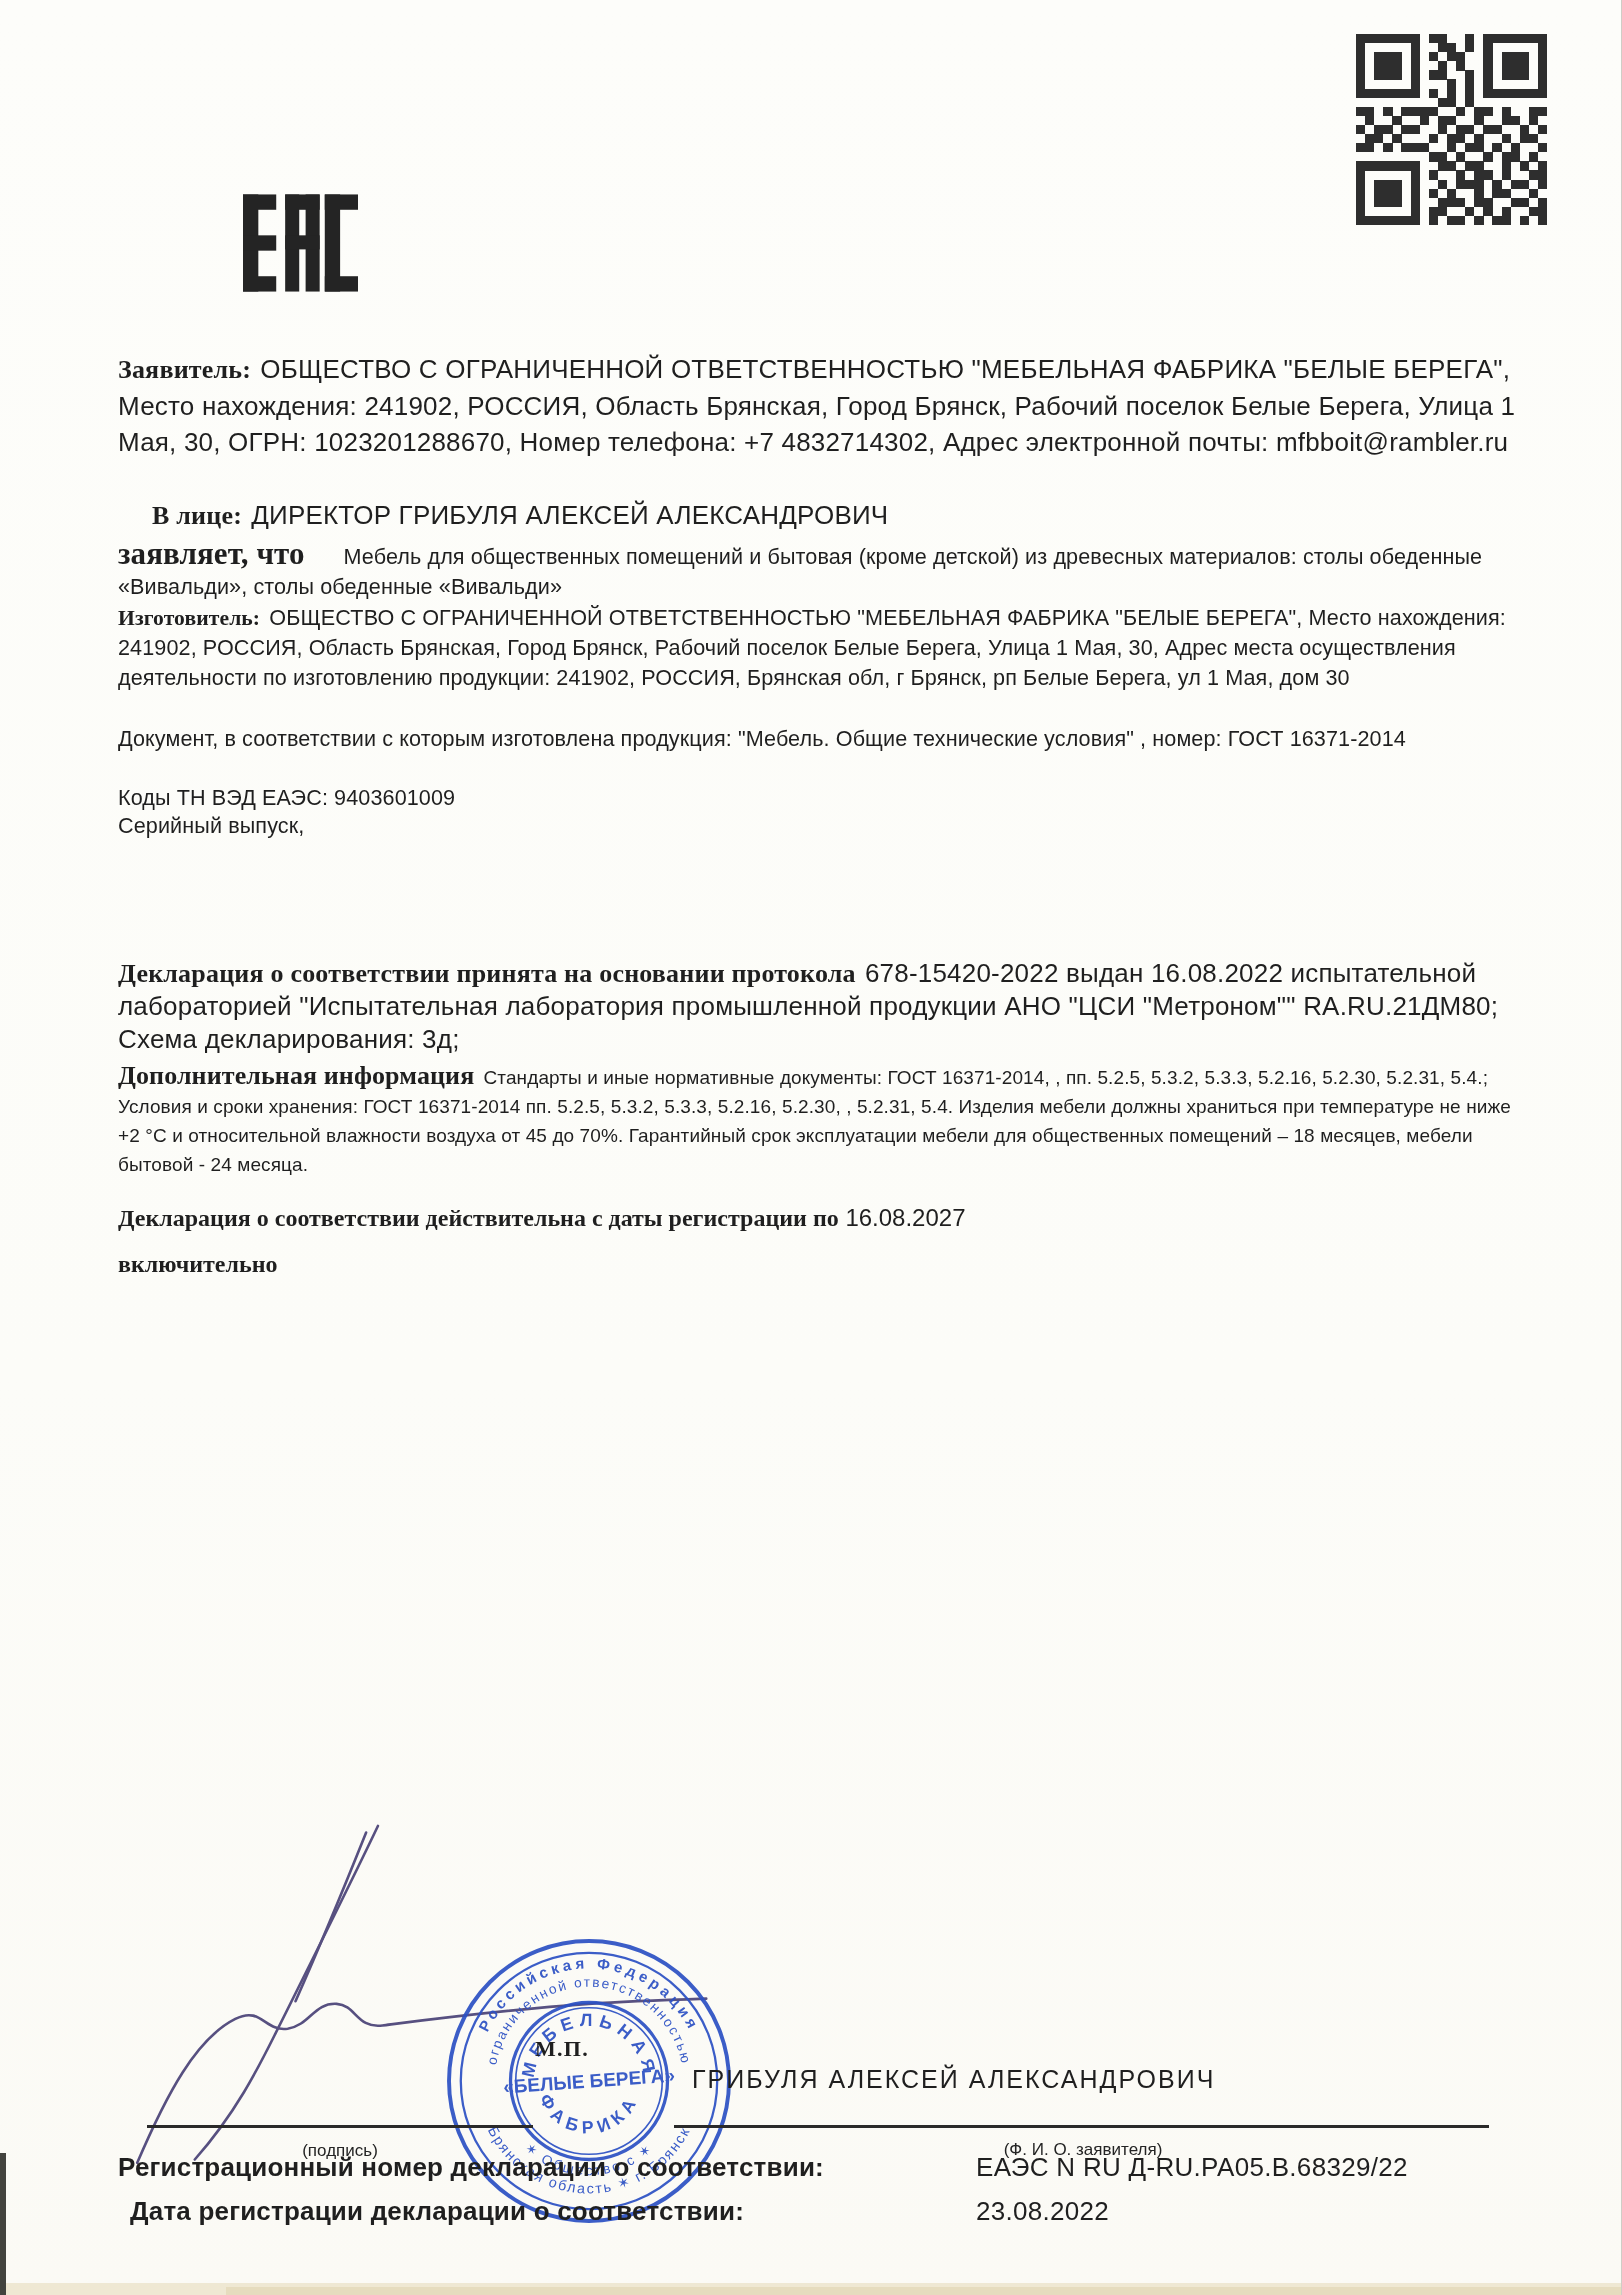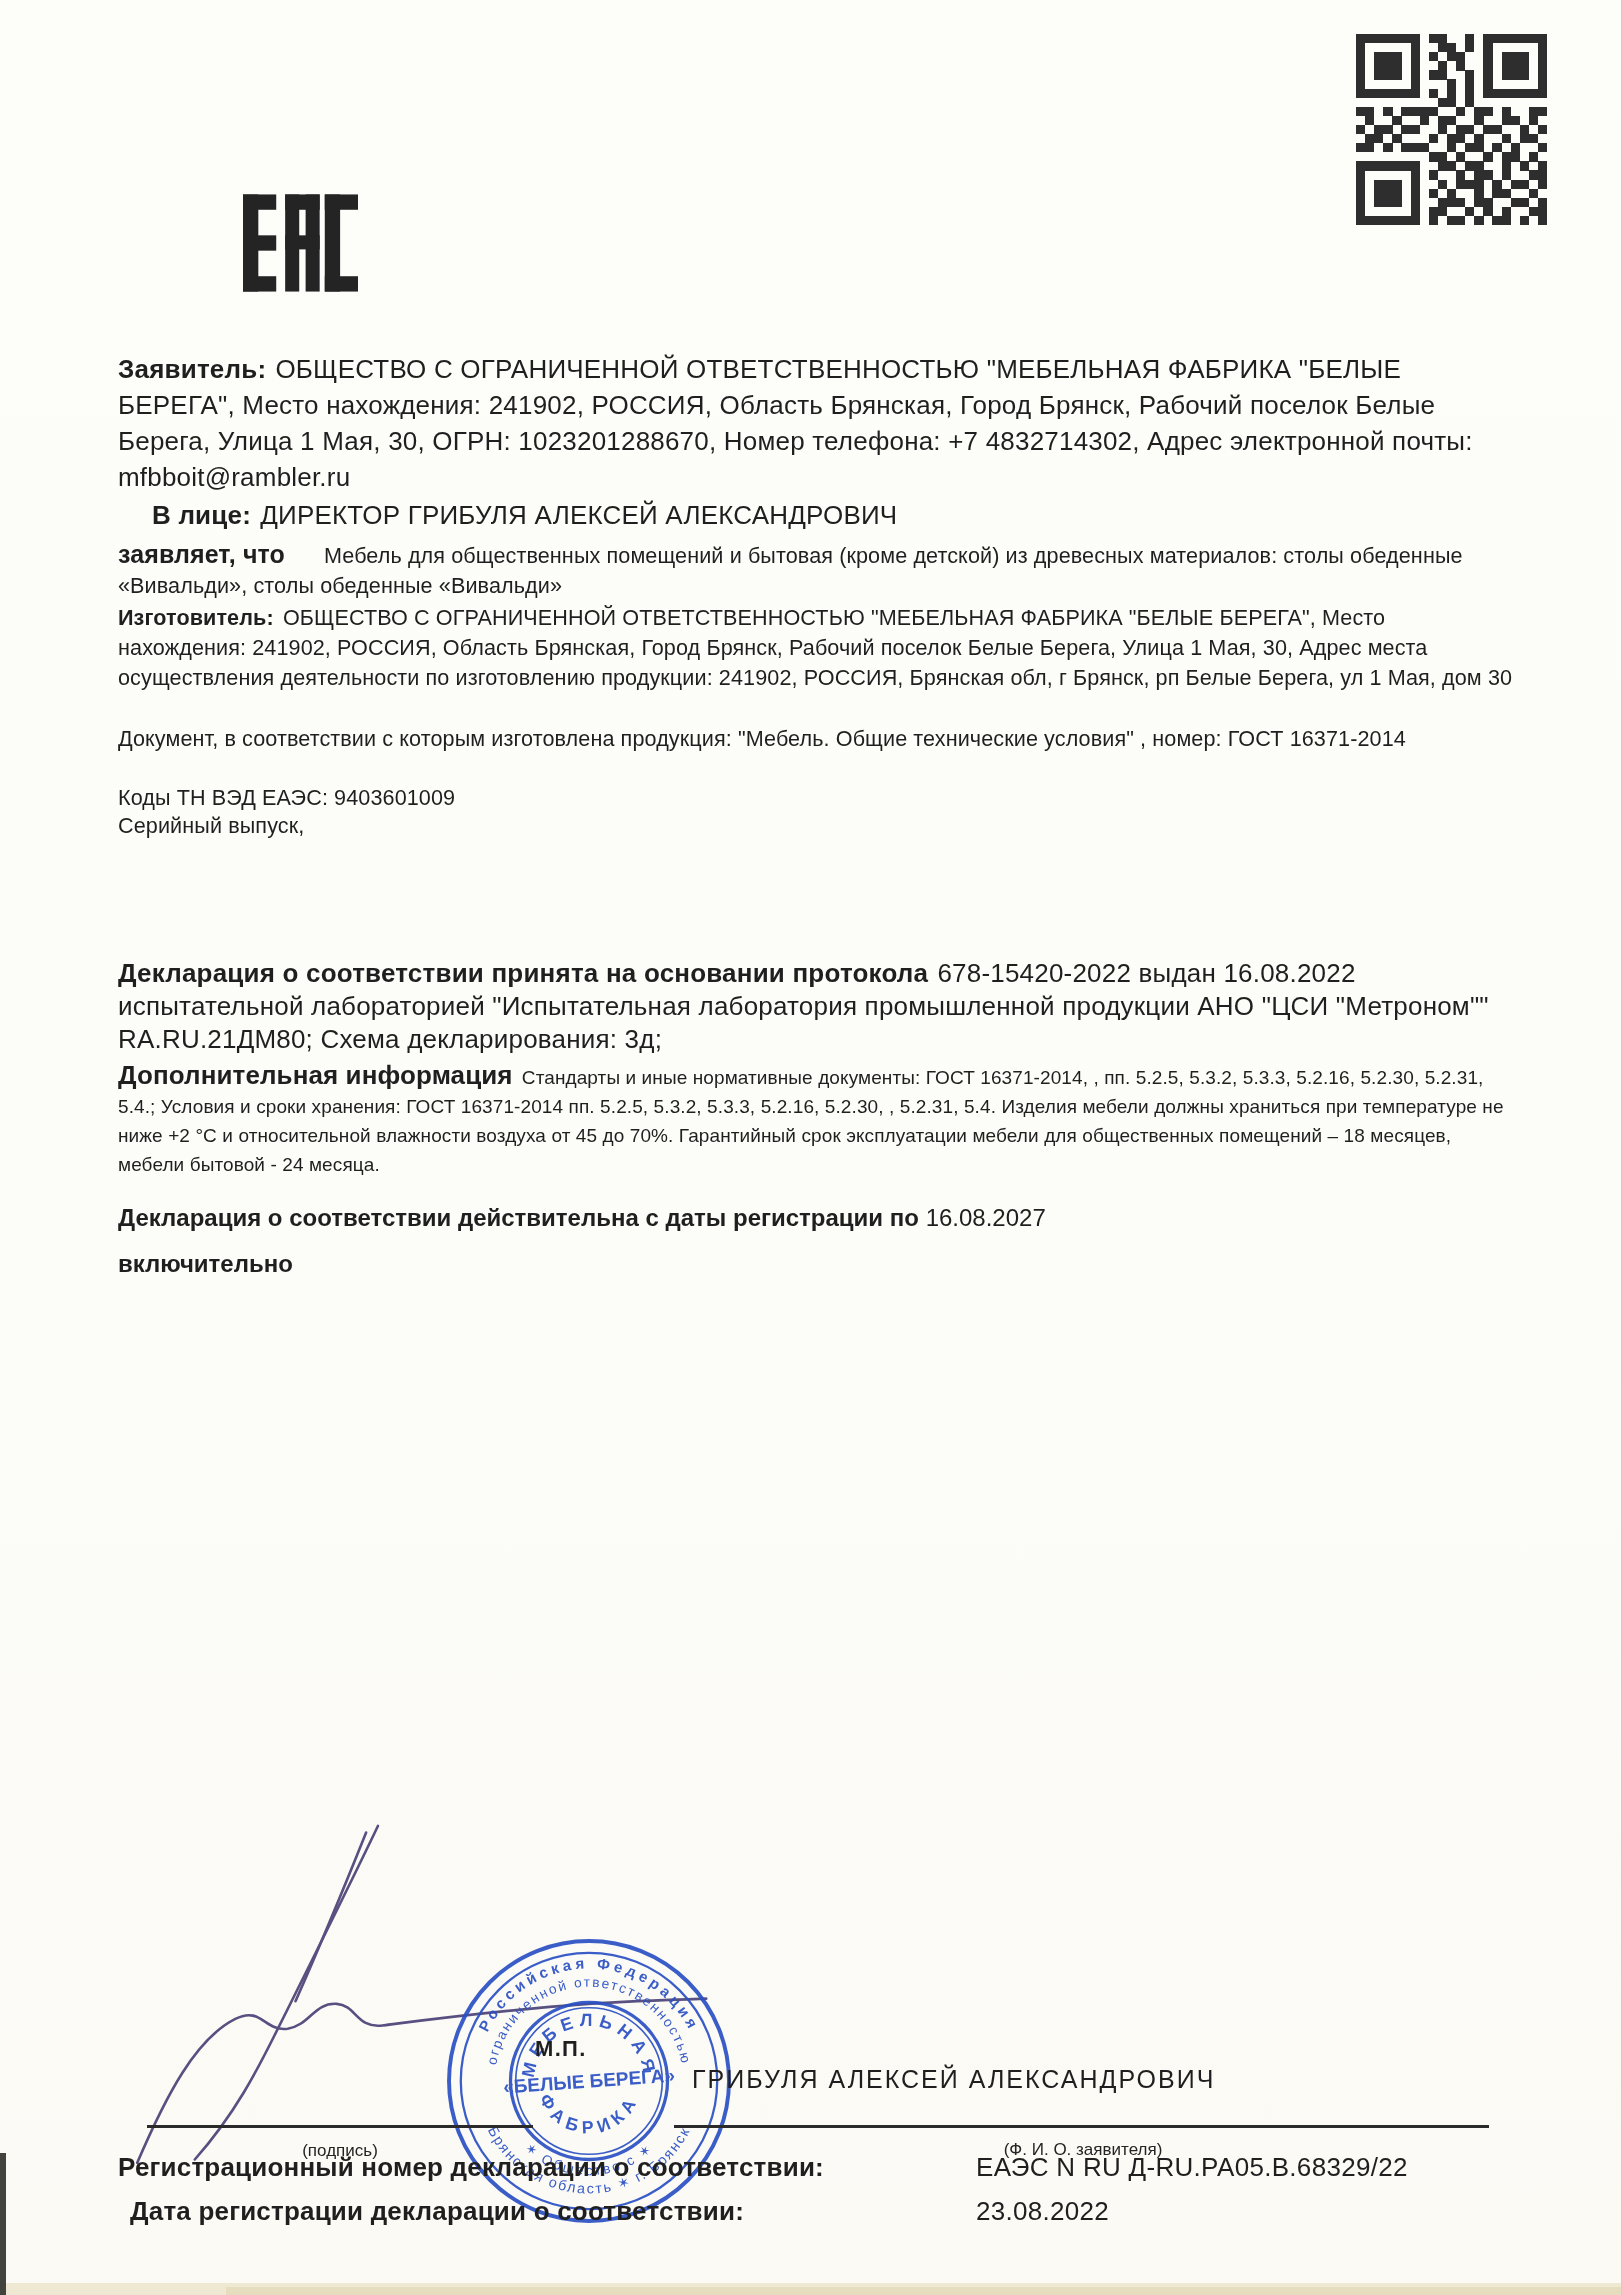--- a/index.html
+++ b/index.html
@@ -3,21 +3,21 @@
 <meta charset="utf-8">
 <style>
   html,body{margin:0;padding:0;background:#e9e9e9;}
   .page{
     position:relative;width:1623px;height:2295px;margin:0 auto;
     background:linear-gradient(180deg,#fdfdfa 0%,#fcfcf8 60%,#fbfaf5 100%);
     font-family:"Liberation Sans",sans-serif;color:#1f1f1f;overflow:hidden;
   }
   .abs{position:absolute;}
   p{margin:0;}
-  b,.b{font-weight:bold;}
+  b,.b{font-weight:bold;font-family:Liberation Serif, serif;}
   .title{font-size:22px;font-weight:bold;letter-spacing:0.7px;text-align:center;color:#191919;}
   .body-text{font-size:26px;line-height:36px;letter-spacing:0.2px;}
   .mid-text{font-size:21.6px;line-height:30px;letter-spacing:0.1px;}
   .small-text{font-size:19px;line-height:29px;letter-spacing:0.1px;}
   .lbl-gap{margin-right:9.2px;}
   .wide-gap{margin-right:39px;}
   .sig-line{background:#2a2a2a;height:2.6px;}
   .under-label{font-size:17px;text-align:center;color:#242424;}
   .reg-label{font-size:26px;font-weight:bold;letter-spacing:0.2px;}
   .reg-value{font-size:26px;letter-spacing:0.3px;}
@@ -292,21 +292,21 @@
 
   <p class="abs body-text" style="left:118px;top:351px;width:1400px;">
     <b class="lbl-gap">Заявитель:</b><span>ОБЩЕСТВО С ОГРАНИЧЕННОЙ ОТВЕТСТВЕННОСТЬЮ "МЕБЕЛЬНАЯ ФАБРИКА "БЕЛЫЕ БЕРЕГА", Место нахождения: 241902, РОССИЯ, Область Брянская, Город Брянск, Рабочий поселок Белые Берега, Улица 1 Мая, 30, ОГРН: 1023201288670, Номер телефона: +7 4832714302, Адрес электронной почты: mfbboit@rambler.ru</span>
   </p>
 
   <p class="abs body-text" style="left:118px;top:497px;width:1400px;margin-left:34px;">
     <b class="lbl-gap">В лице:</b><span>ДИРЕКТОР ГРИБУЛЯ АЛЕКСЕЙ АЛЕКСАНДРОВИЧ</span>
   </p>
 
   <p class="abs mid-text" style="left:118px;top:539px;width:1400px;">
-    <b class="wide-gap" style="font-size:25px;">заявляет, что</b><span>Мебель для общественных помещений и бытовая (кроме детской) из древесных материалов: столы обеденные «Вивальди», столы обеденные «Вивальди»</span>
+    <b class="wide-gap" style="font-size:31px;">заявляет, что</b><span>Мебель для общественных помещений и бытовая (кроме детской) из древесных материалов: столы обеденные «Вивальди», столы обеденные «Вивальди»</span>
   </p>
 
   <p class="abs mid-text" style="left:118px;top:603px;width:1400px;">
     <b class="lbl-gap">Изготовитель:</b><span>ОБЩЕСТВО С ОГРАНИЧЕННОЙ ОТВЕТСТВЕННОСТЬЮ "МЕБЕЛЬНАЯ ФАБРИКА "БЕЛЫЕ БЕРЕГА", Место нахождения: 241902, РОССИЯ, Область Брянская, Город Брянск, Рабочий поселок Белые Берега, Улица 1 Мая, 30, Адрес места осуществления деятельности по изготовлению продукции: 241902, РОССИЯ, Брянская обл, г Брянск, рп Белые Берега, ул 1 Мая, дом 30</span>
   </p>
 
   <p class="abs mid-text" style="left:118px;top:724px;width:1400px;">Документ, в соответствии с которым изготовлена продукция: "Мебель. Общие технические условия" , номер: ГОСТ 16371-2014</p>
 
   <p class="abs mid-text" style="left:118px;top:783px;width:1400px;">Коды ТН ВЭД ЕАЭС: 9403601009</p>
 

